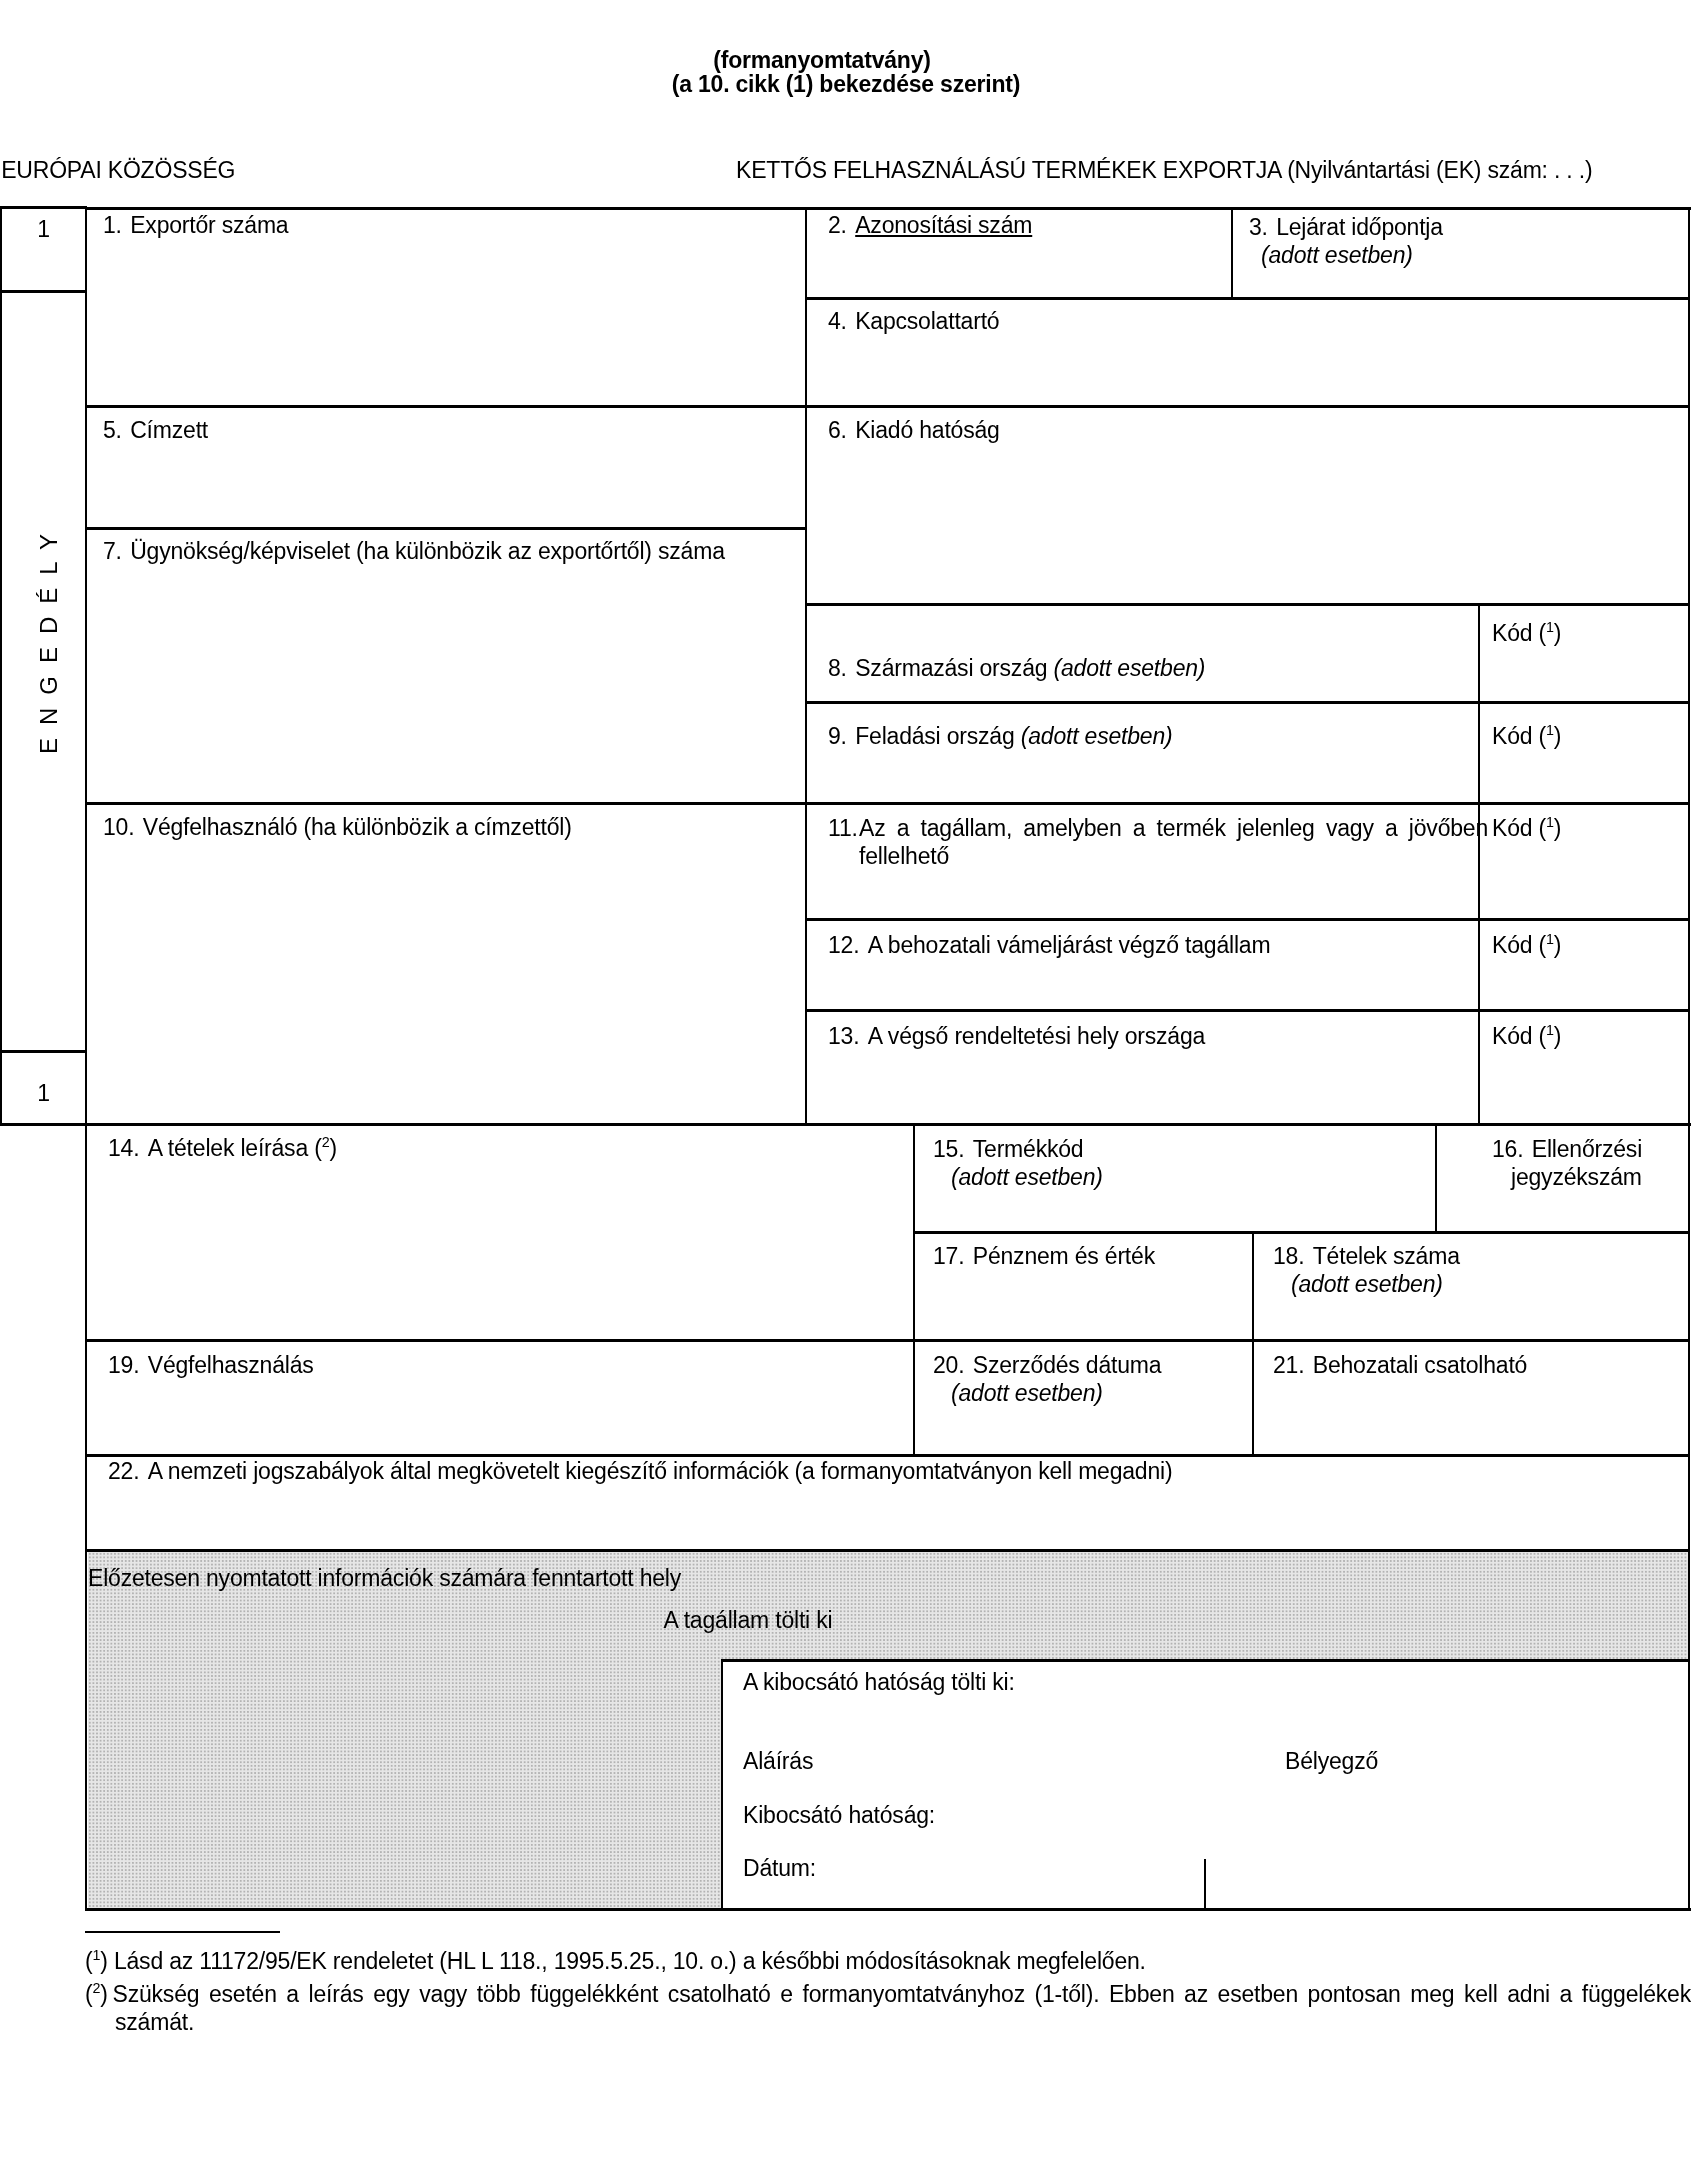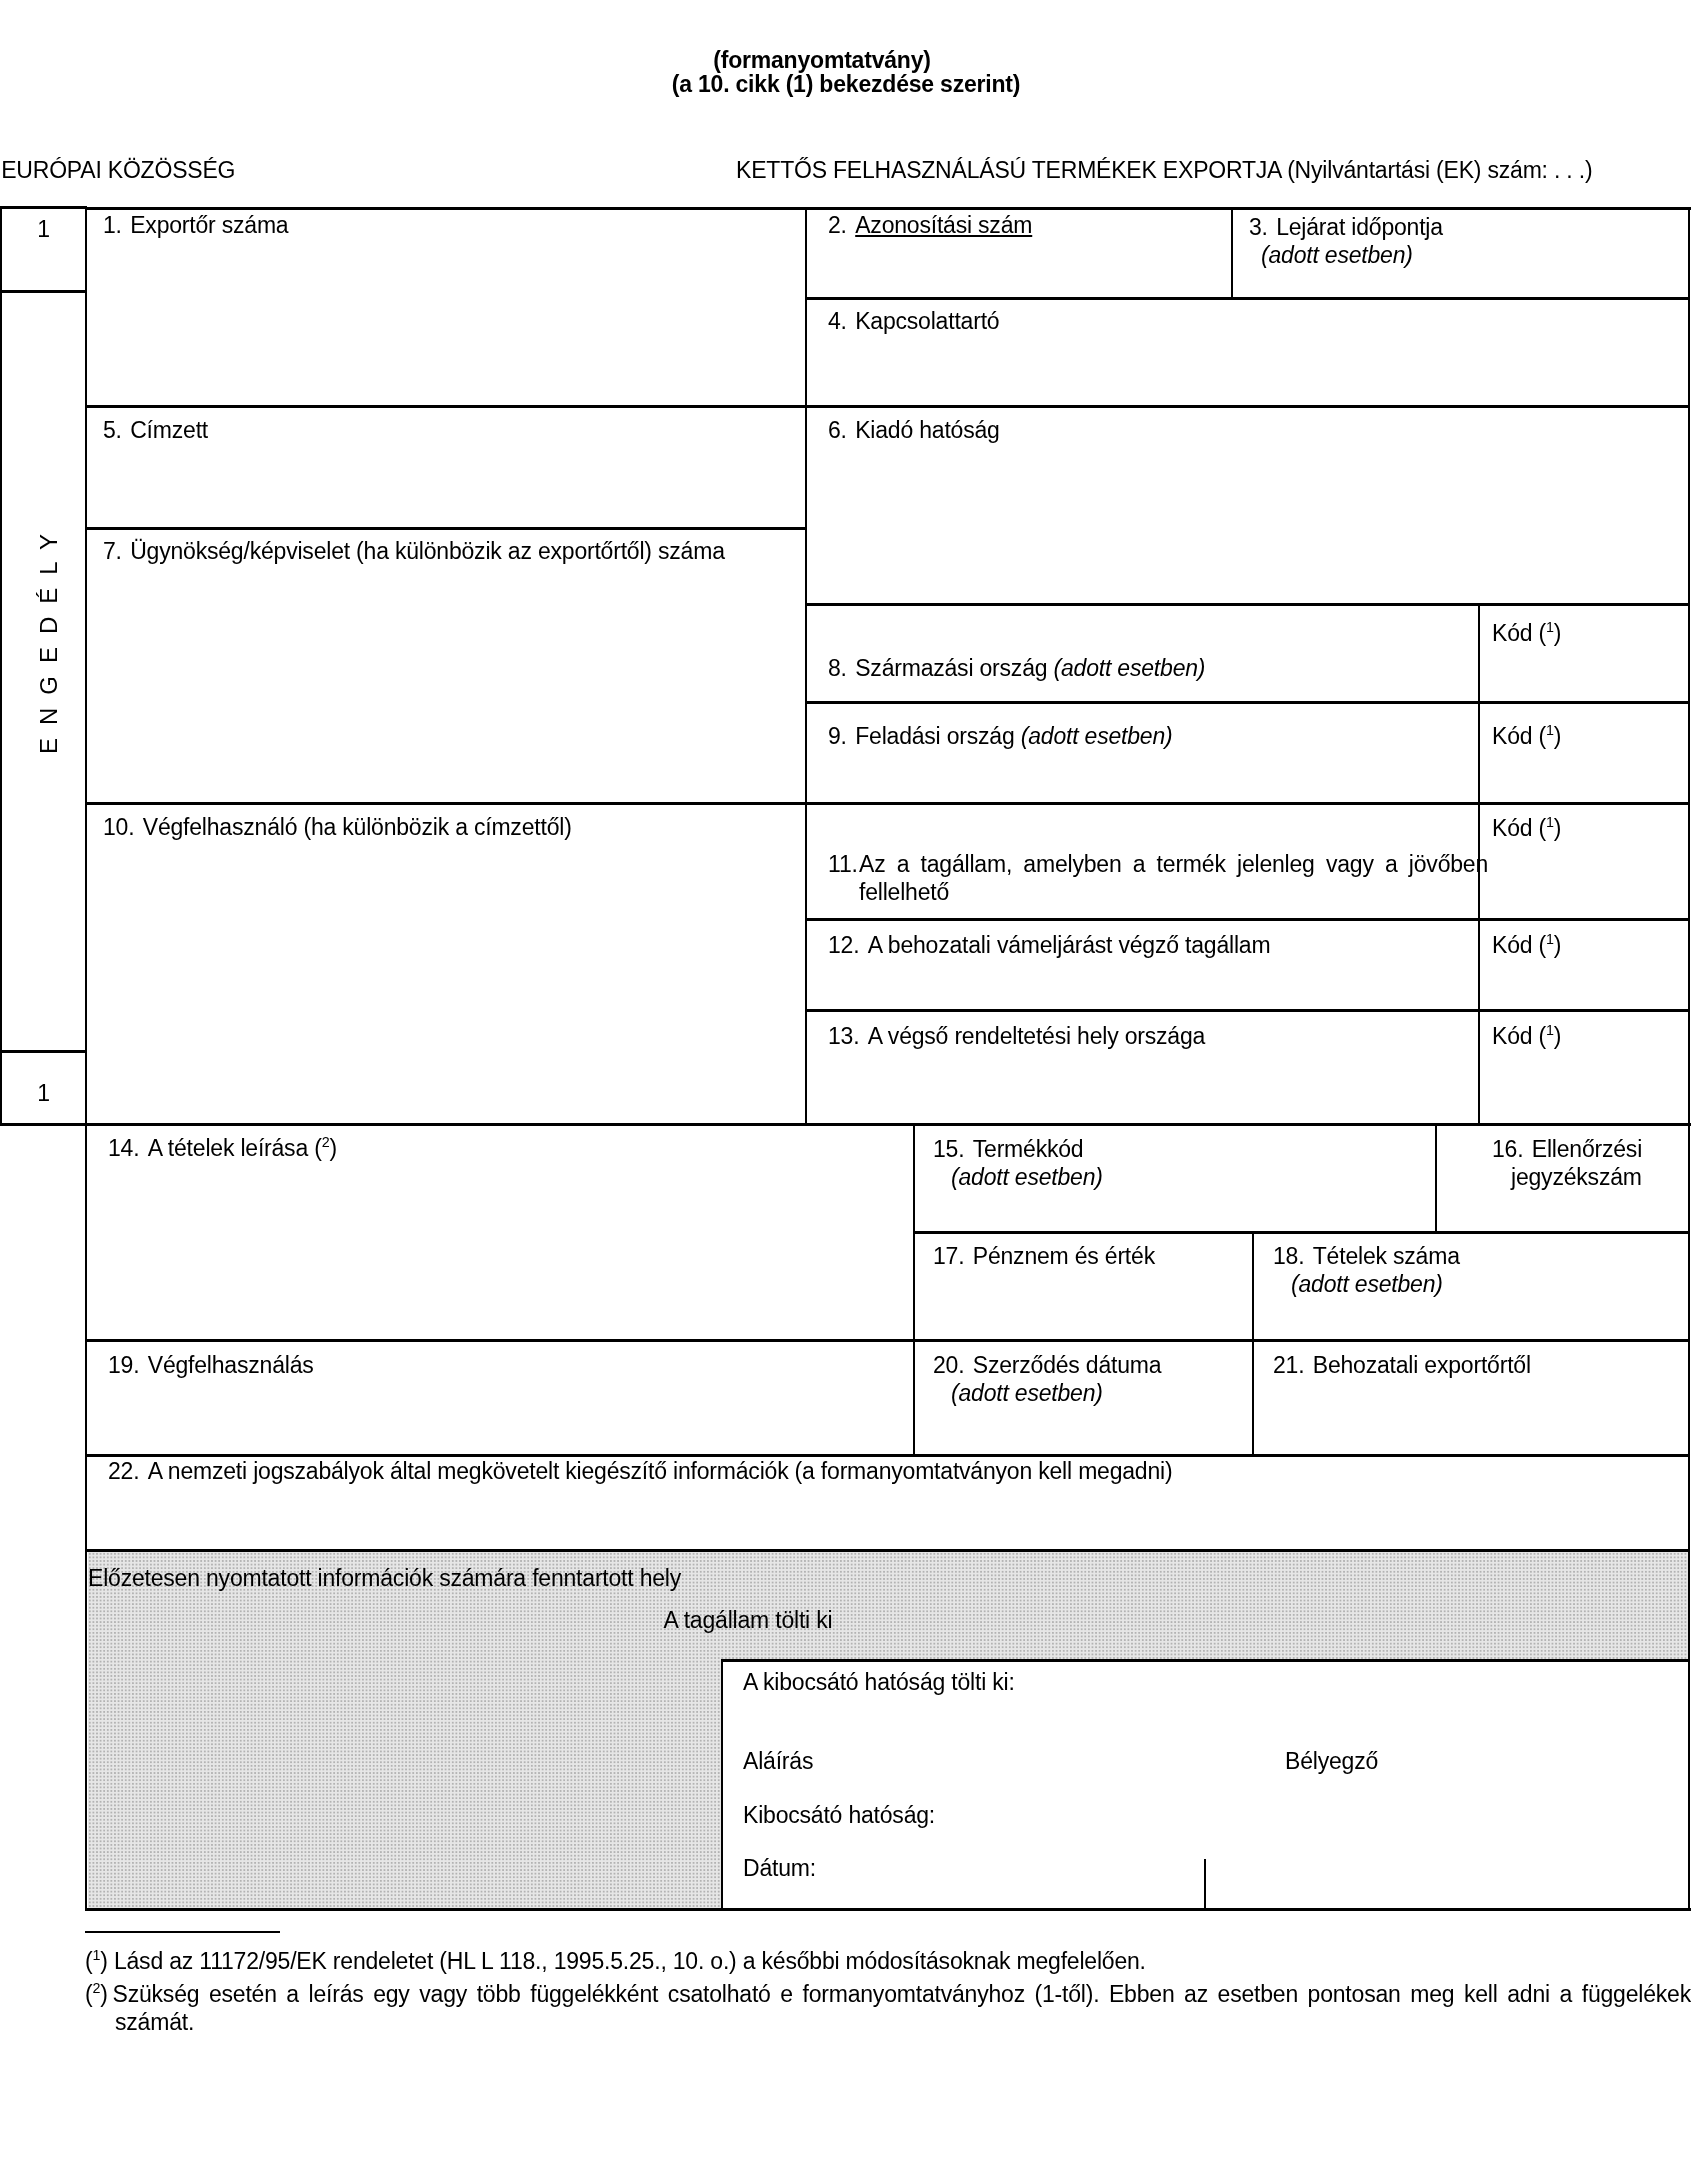--- a/index.html
+++ b/index.html
@@ -91,21 +91,21 @@
 <div class="txt cell-label" style="left:828px; top:655px;">
   <span class="num">8.</span><span>Származási ország</span> <span class="it">(adott esetben)</span>
 </div>
 <div class="txt cell-label" style="left:828px; top:723px;">
   <span class="num">9.</span><span>Feladási ország</span> <span class="it">(adott esetben)</span>
 </div>
 <div class="txt cell-label" style="left:103px; top:814px;">
   <span class="num">10.</span><span>Végfelhasználó (ha különbözik a címzettől)</span>
 </div>
 <div class="txt wrap" style="left:828px; top:815px; width:629px; padding-left:31px; text-indent:-31px;">
-  <span style="display:inline-block; width:31px; text-indent:0;margin-top:36px;">11.</span><span>Az a tagállam, amelyben a termék jelenleg vagy a jövőben fellelhető</span>
+  <span style="display:inline-block; width:31px; text-indent:0;">11.</span><span>Az a tagállam, amelyben a termék jelenleg vagy a jövőben fellelhető</span>
 </div>
 <div class="txt cell-label" style="left:828px; top:932px;">
   <span class="num">12.</span><span>A behozatali vámeljárást végző tagállam</span>
 </div>
 <div class="txt cell-label" style="left:828px; top:1023px;">
   <span class="num">13.</span><span>A végső rendeltetési hely országa</span>
 </div>
 
 <div class="txt" style="left:1492px; top:620px;"><span>Kód (</span><span class="sup">1</span><span>)</span></div>
 <div class="txt" style="left:1492px; top:723px;"><span>Kód (</span><span class="sup">1</span><span>)</span></div>
@@ -140,21 +140,21 @@
   <span class="it" style="padding-left:18px;">(adott esetben)</span>
 </div>
 <div class="txt cell-label" style="left:108px; top:1352px;">
   <span class="num">19.</span><span>Végfelhasználás</span>
 </div>
 <div class="txt cell-label" style="left:933px; top:1352px;">
   <span class="num">20.</span><span>Szerződés dátuma</span><br>
   <span class="it" style="padding-left:18px;">(adott esetben)</span>
 </div>
 <div class="txt cell-label" style="left:1273px; top:1352px;">
-  <span class="num">21.</span><span>Behozatali exportőrtől</span>
+  <span class="num">21.</span><span>Behozatali csatolható</span>
 </div>
 <div class="txt cell-label" style="left:108px; top:1458px;">
   <span class="num">22.</span><span>A nemzeti jogszabályok által megkövetelt kiegészítő információk (a formanyomtatványon kell megadni)</span>
 </div>
 
 <div class="shade" style="left:88px; top:1552px; width:1600px; height:356px;"></div>
 <div class="txt" style="left:88px; width:1243px; text-align:left; top:1565px;">Előzetesen nyomtatott információk számára fenntartott hely</div>
 <div class="txt" style="left:88px; width:1243px; text-align:center; top:1607px; padding-left:77px; box-sizing:border-box;">A tagállam tölti ki</div>
 
 <div class="white-box" style="left:721px; top:1660px; width:967px; height:250px;"></div>

